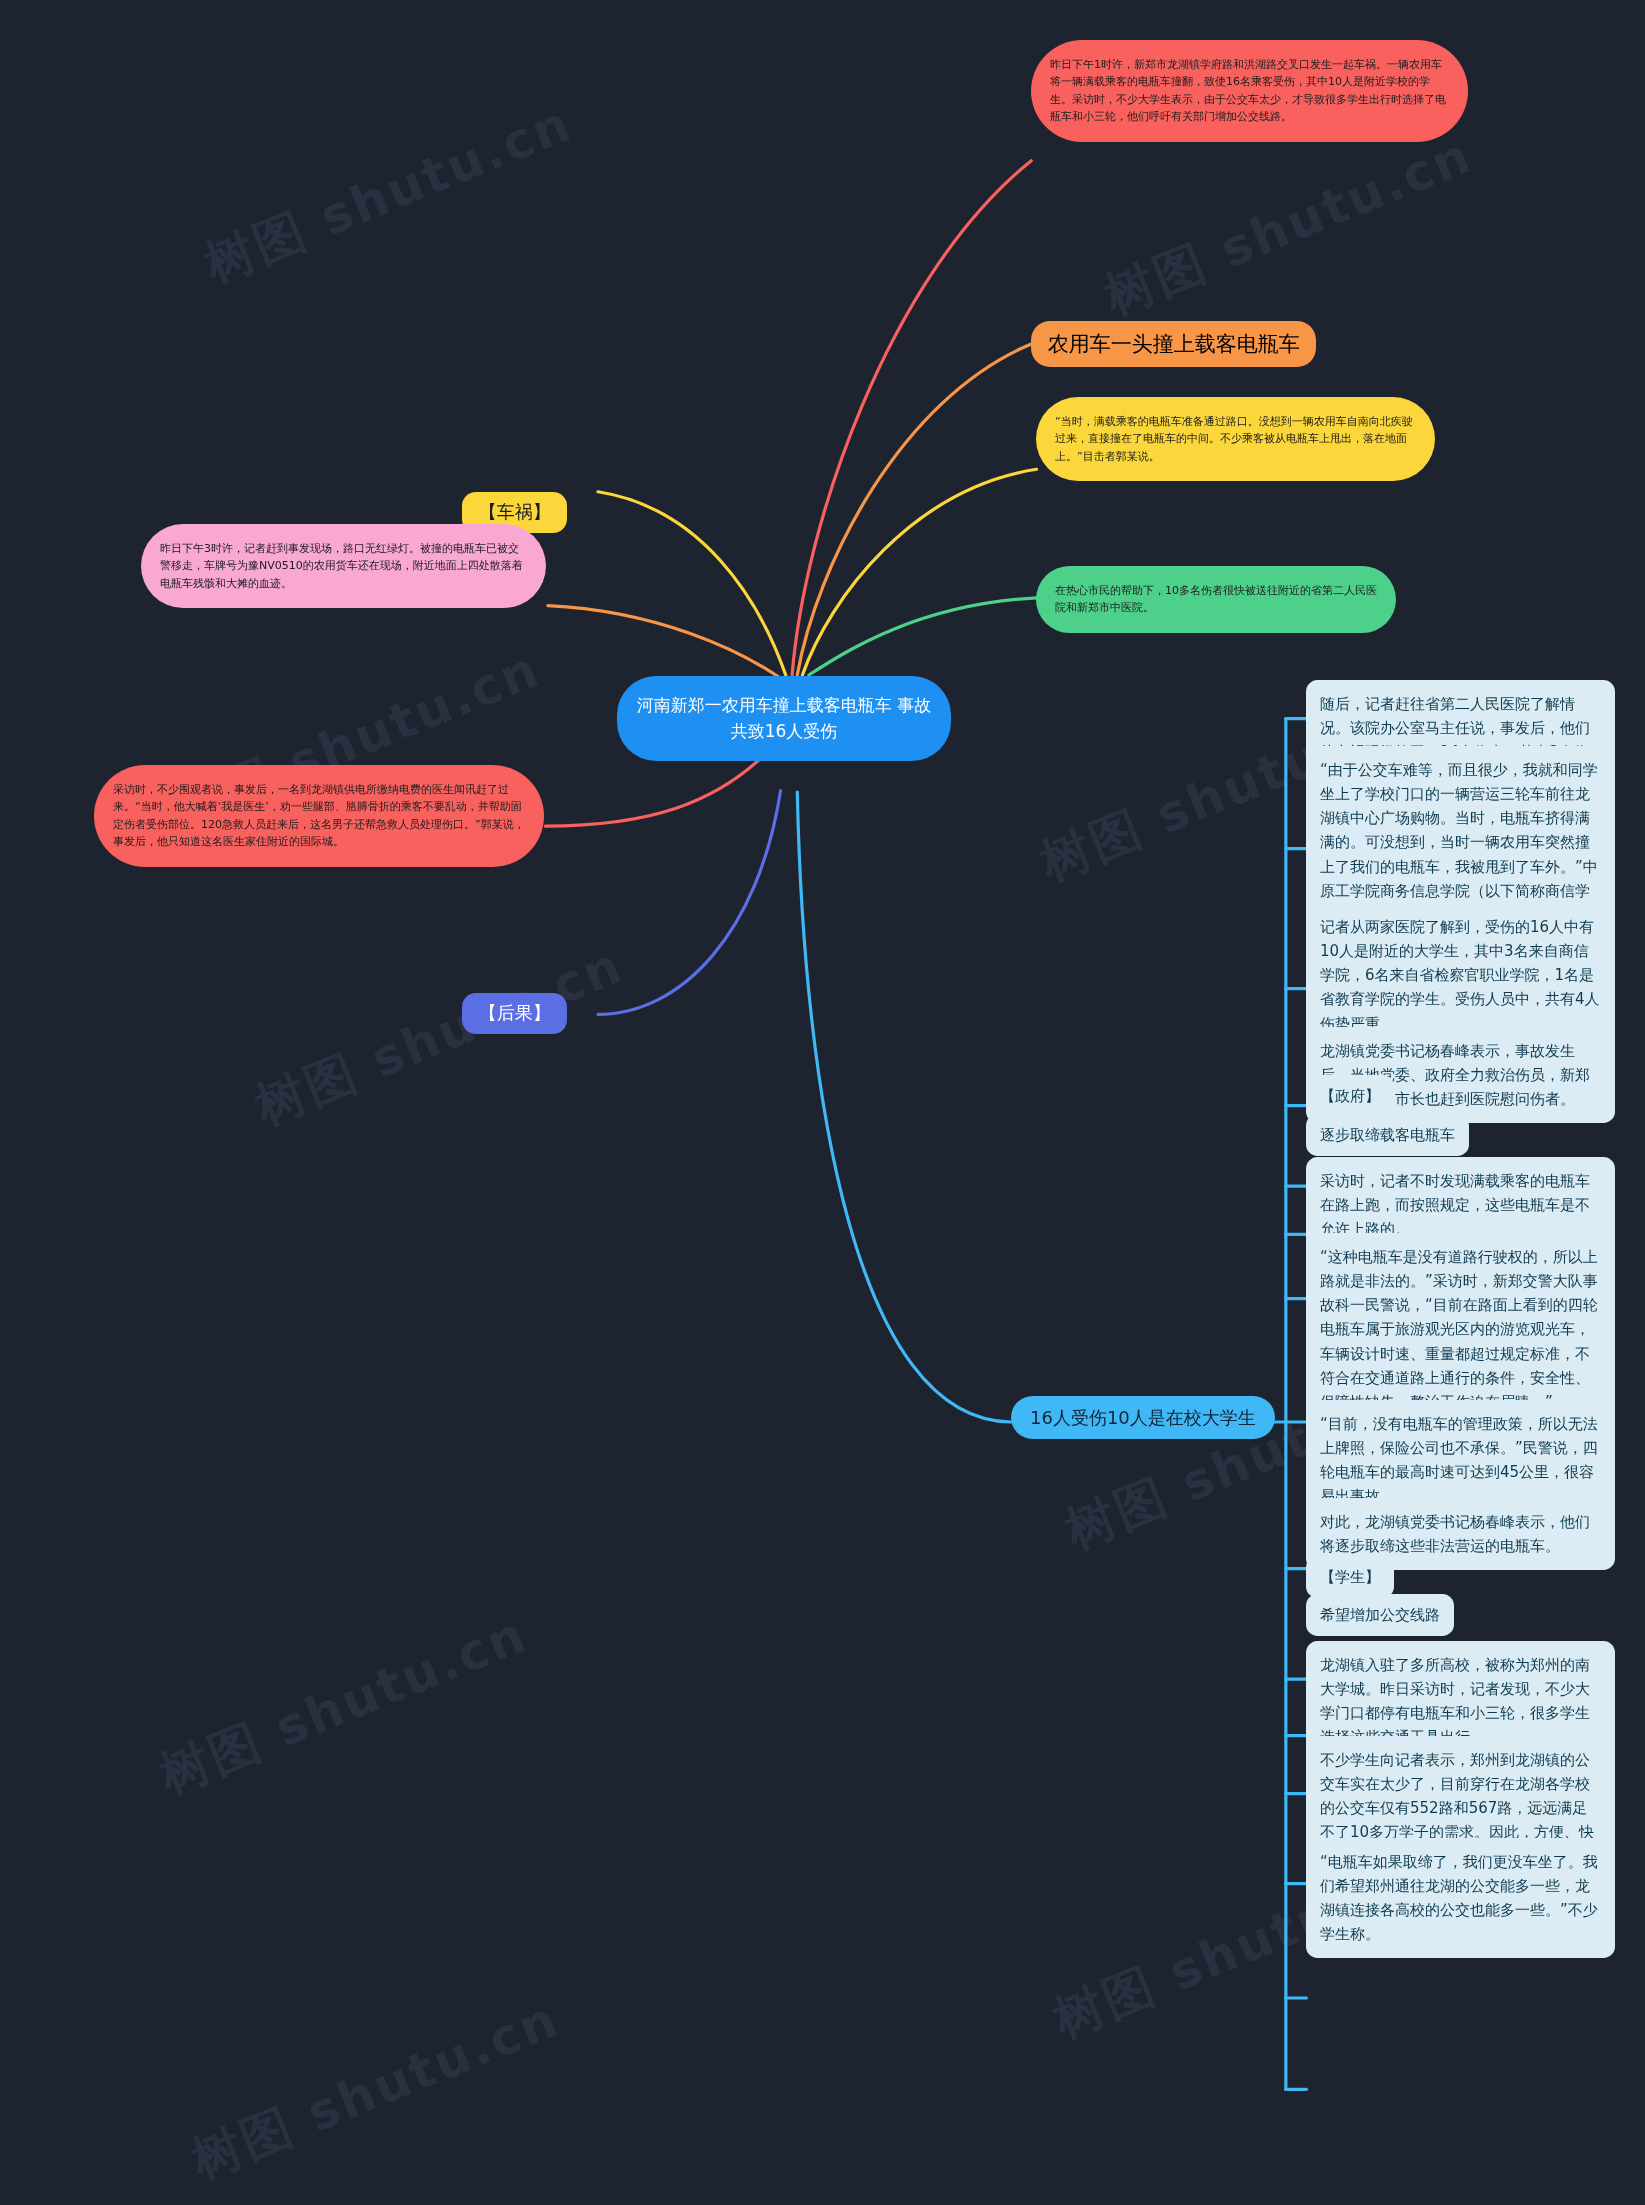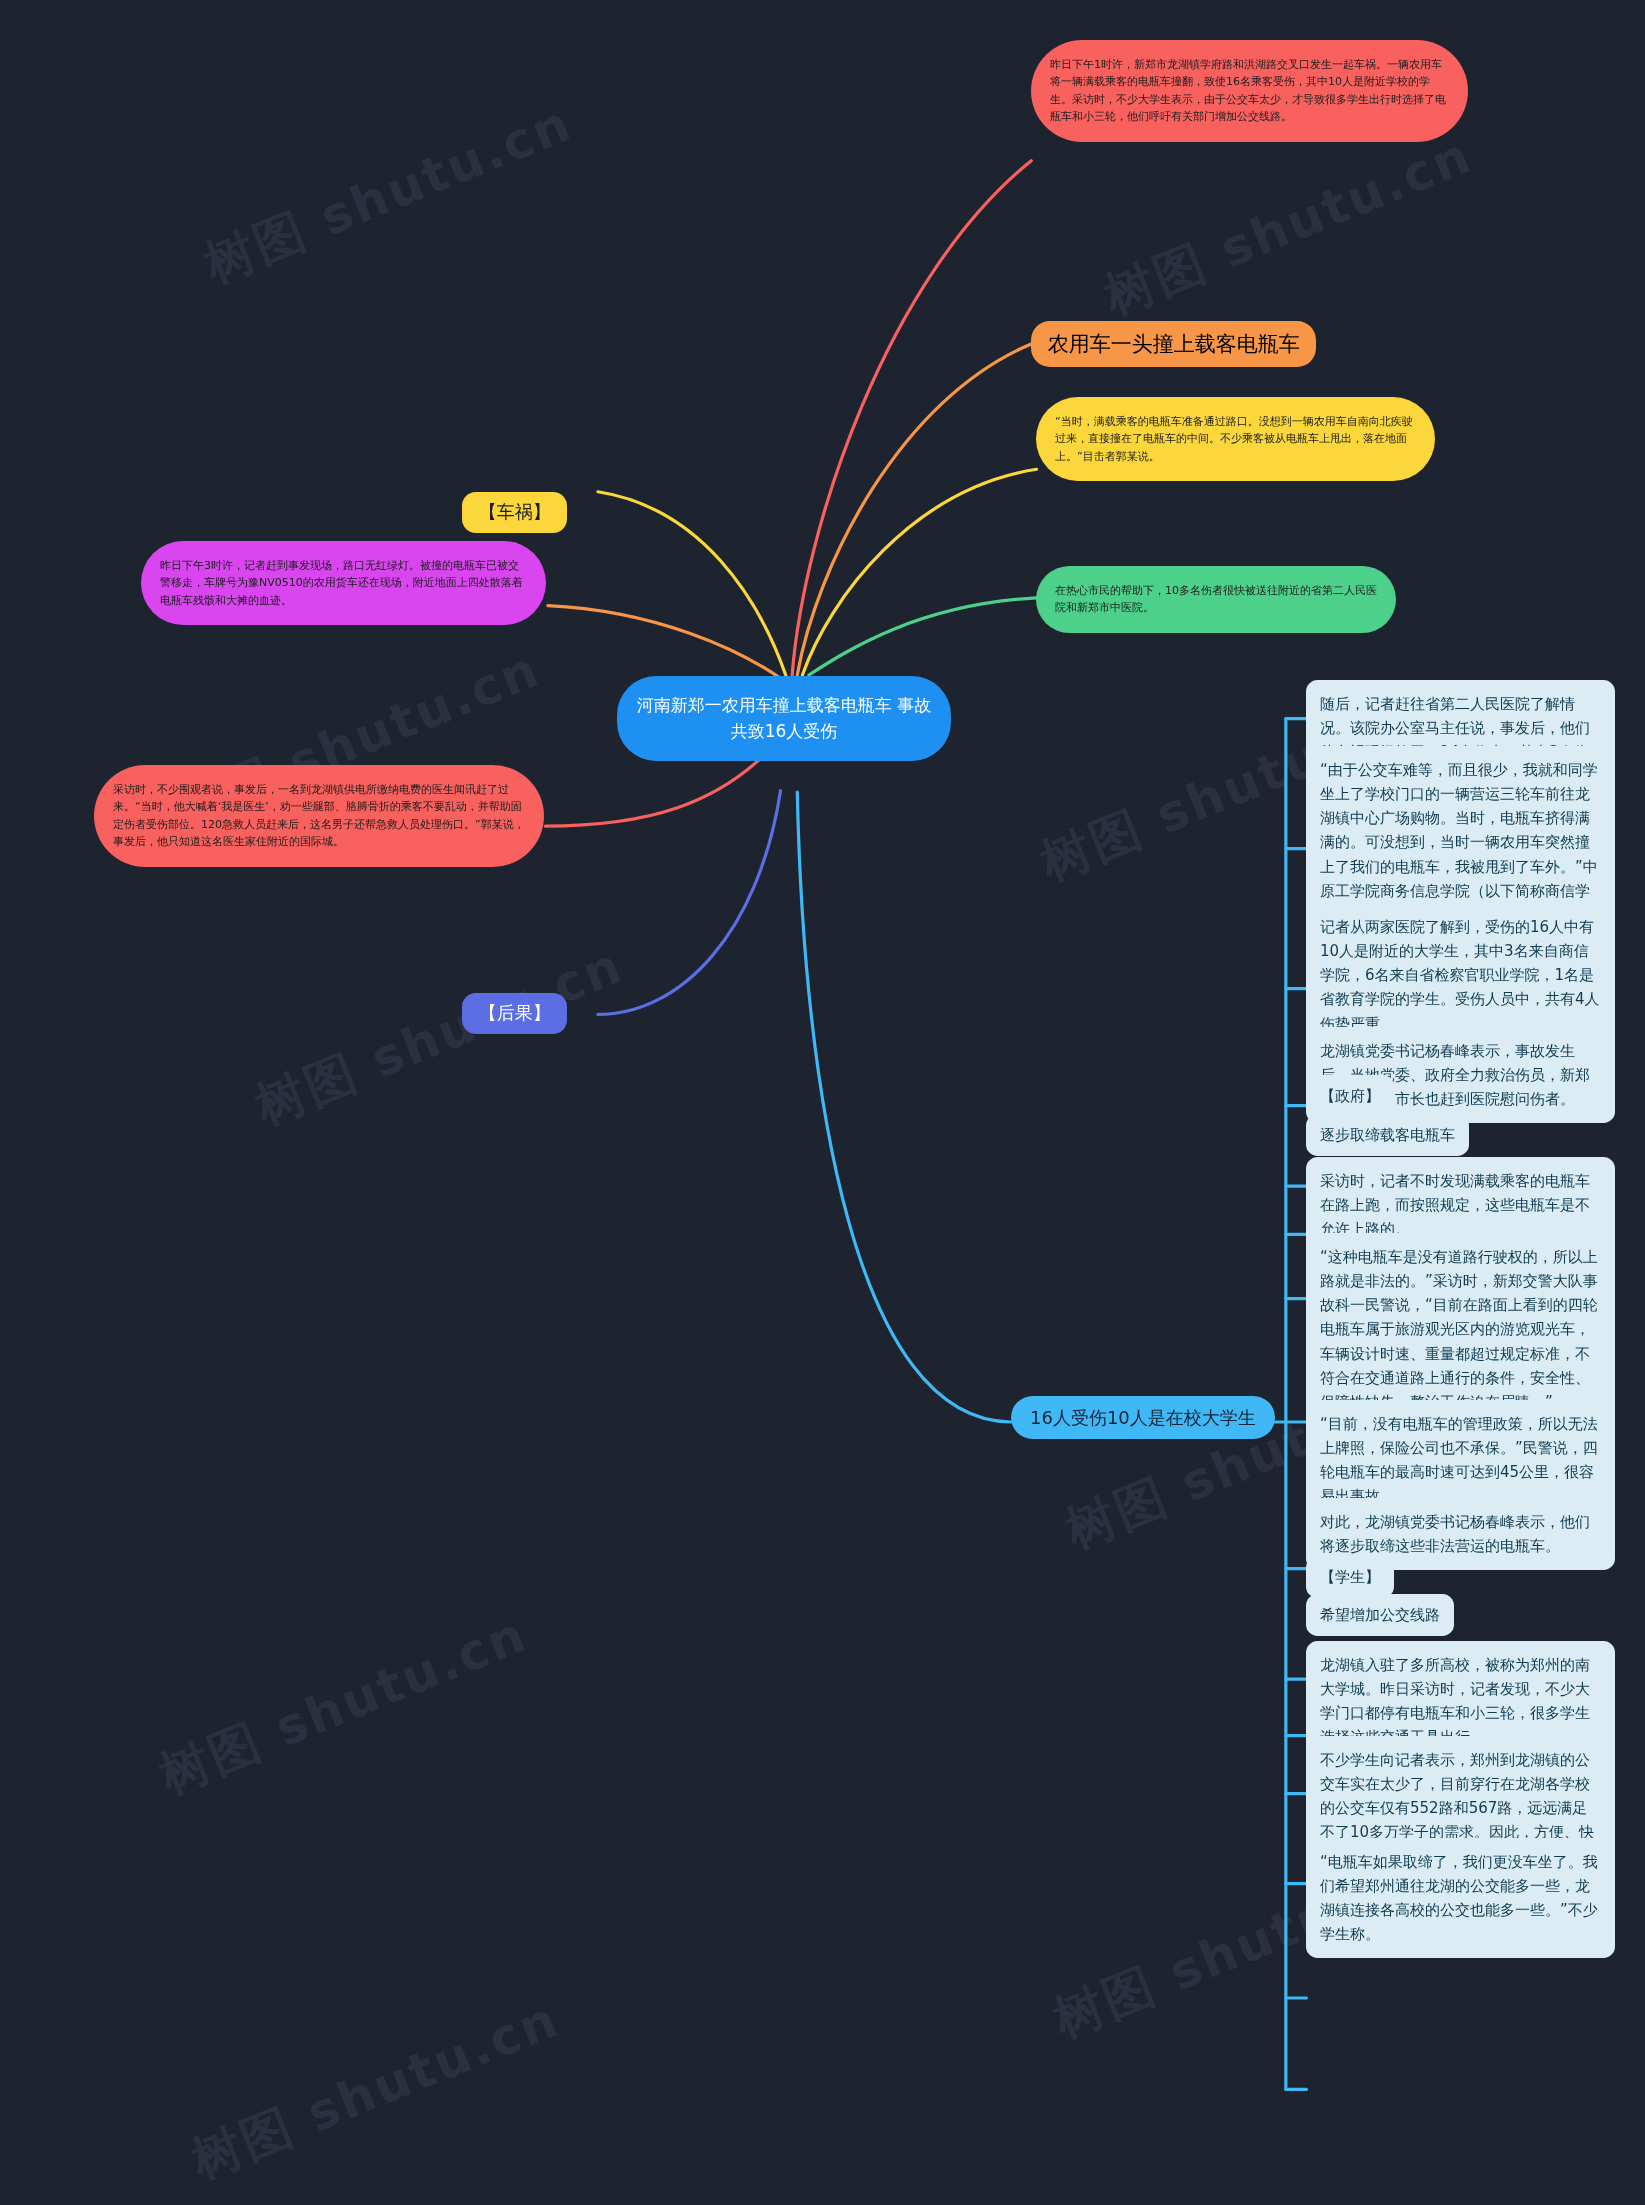--- a/index.html
+++ b/index.html
@@ -28,21 +28,21 @@
           padding:16px 19px;box-sizing:border-box;}
 
   .n-red-tr   {background:#f9615f;border-radius:71px;width:437px;left:1031px;top:40px;}
   .n-org-lbl  {background:#f79646;border-radius:19px;width:auto;left:1031px;top:321px;
                padding:9px 16.7px;font-size:21px;}
   .n-yellow   {background:#fbd73c;border-radius:64px;width:399px;left:1036px;top:397px;}
   .n-green    {background:#4dd08a;border-radius:45px;width:360px;left:1036px;top:566px;}
 
   .n-yel-lbl  {background:#fbd73c;border-radius:14px;left:462px;top:492px;
                padding:8.4px 16.7px;font-size:18px;color:#1c1c1c;}
-  .n-org-big  {background:#d946ef;border-radius:71px;width:405px;left:141px;top:541px;}
+  .n-org-big  {background:#f9a8d4;border-radius:71px;width:405px;left:141px;top:524px;}
   .n-red-left {background:#f9615f;border-radius:71px;width:450px;left:94px;top:721px;margin-top:44px;}
   .n-blue-lbl {background:#5b6ee3;border-radius:14px;left:462px;top:993px;
                padding:8.4px 16.7px;font-size:18px;color:#fff;}
   .n-cyan-lbl {background:#3fb8f5;border-radius:23px;left:1011px;top:1396px;
                padding:9.6px 19px;font-size:18px;color:#12243a;}
 
   
   .lbox{background:#dcecf4;color:#0f3b52;border-radius:11.6px;
         font-size:15px;line-height:1.62;padding:11.6px 14px;width:309px;
         left:1306px;box-sizing:border-box;}

